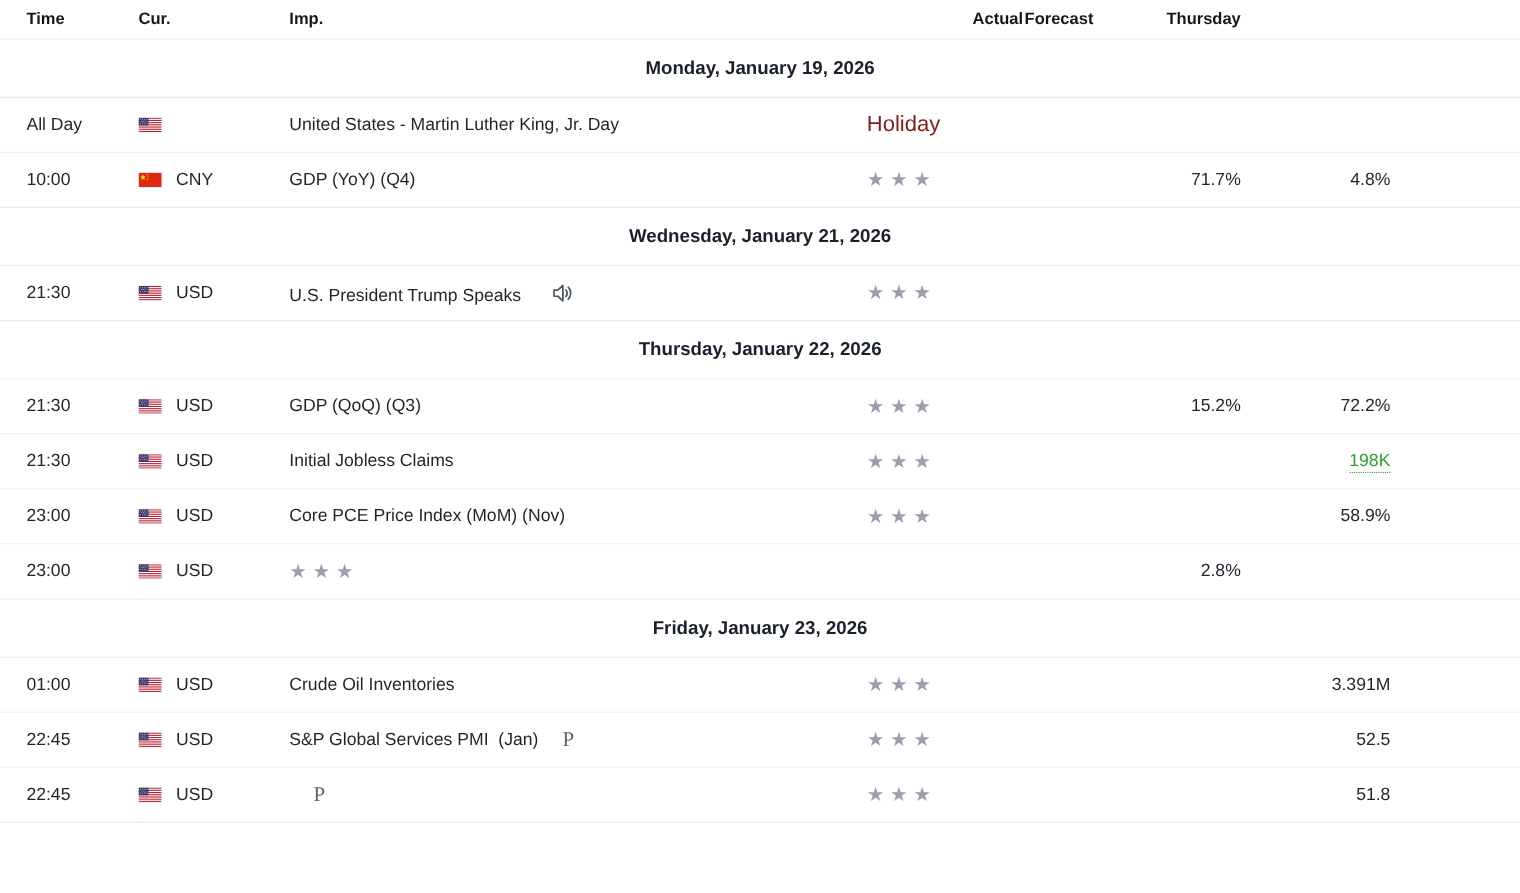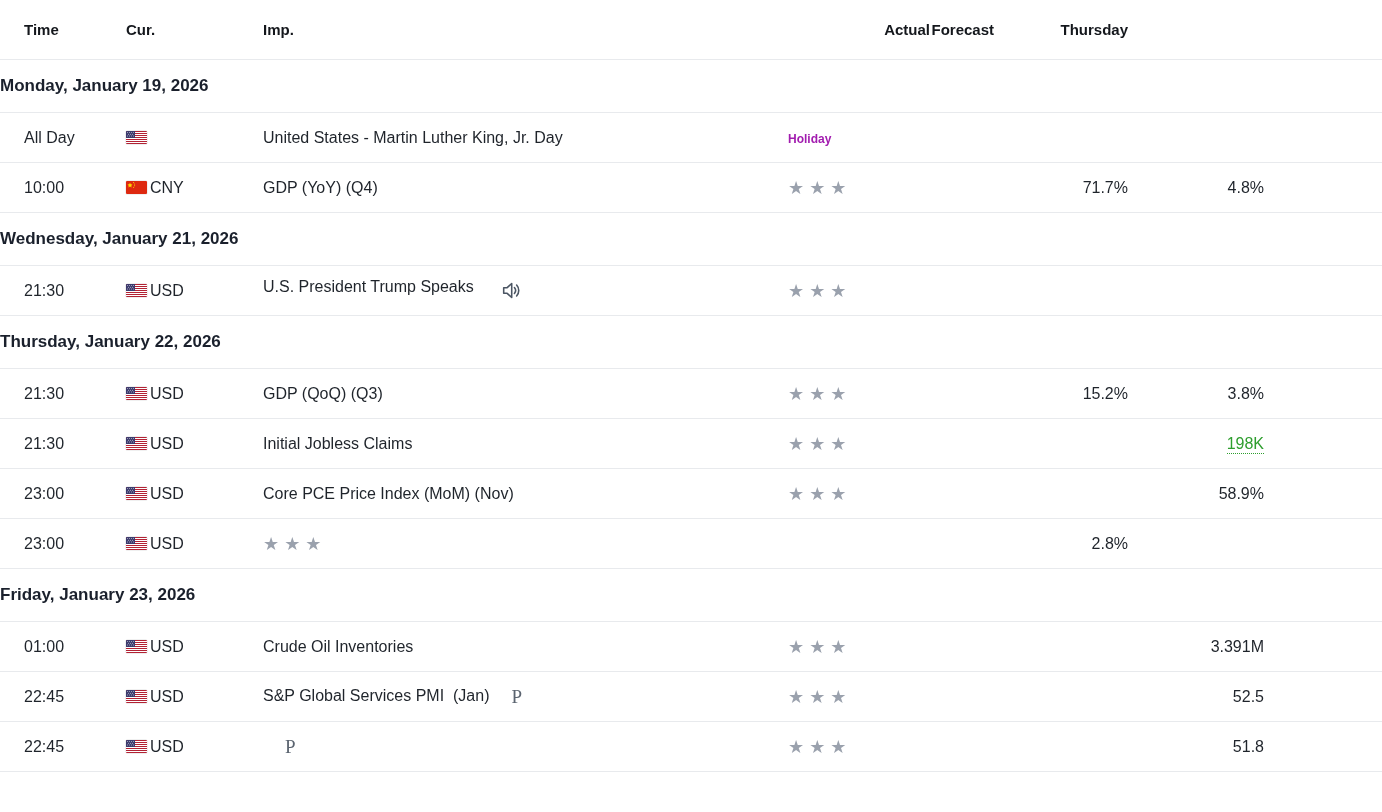--- a/index.html
+++ b/index.html
@@ -11,57 +11,57 @@
   }
   .calendar { width: 1382px; min-height: 812px; background: #fff; }
 
   
   .grid-row {
     display: grid;
     grid-template-columns: 126px 137px 525px 142px 64px 134px 136px 1fr;
     align-items: center;
     border-bottom: 1px solid #e8eaed;
   }
-  .header-row { height: 60px; }
+  .header-row { height: 36px; }
   .event-row  { height: 50px; background: #fff; }
 
   .date-row {
     height: 53px;
     display: flex;
     align-items: center;
-    justify-content: flex-start;
+    justify-content: center;
     border-bottom: 1px solid #e8eaed;
     font-size: 17px;
     font-weight: 700;
     color: #1a202c;
   }
 
   
   .c { font-size: 16px; }
   .c-time  { padding-left: 24px; color: #1f242b; }
-  .c-cur   { display: flex; align-items: center; gap: 3px; }
-  .c-event { display: flex; align-items: flex-start; color: #1f242b; }
+  .c-cur   { display: flex; align-items: center; gap: 13px; }
+  .c-event { display: flex; align-items: flex-end; color: #1f242b; }
   .c-imp   { padding-right: 4px; }
   .c-right { text-align: right; color: #1f242b; }
 
   .hdr { font-weight: 700; font-size: 15px; color: #14171c; }
 
   .cur-code { font-size: 16px; color: #1f242b; }
 
   .flag { display: inline-block; line-height: 0; }
   .flag svg { display: block; border-radius: 1px; box-shadow: 0 0 0 0.5px rgba(0,0,0,0.12); }
 
   .stars {
     color: #9aa1ad;
     font-size: 18px;
     letter-spacing: 5px;
     white-space: nowrap;
     font-family: "DejaVu Sans", sans-serif;
   }
-  .holiday { font-weight: 700; font-size: 12px; color: #a21caf; }
+  .holiday { font-weight: 400; font-size: 20px; color: #7f1d1d; }
 
   .event-name { white-space: pre; }
 
   .evt-icon { margin-left: 25px; display: inline-flex; align-items: center; }
   .p-flag {
     margin-left: 22px;
     font-family: "Liberation Serif", serif;
     font-size: 19px;
     color: #5b6470;
     line-height: 1;
@@ -240,21 +240,21 @@
   </svg>
           </span>
           <span class="cur-code">USD</span>
         </div>
         <div class="c c-event">
           <span class="event-name">GDP (QoQ) (Q3)</span>
         </div>
         <div class="c c-imp"><span class="stars">★★★</span></div>
         <div class="c c-right"></div>
         <div class="c c-right"><span>15.2%</span></div>
-        <div class="c c-right"><span>3.8%</span></div>
+        <div class="c c-right"><span>72.2%</span></div>
         <div></div>
       </div>
       <div class="grid-row event-row">
         <div class="c c-time">21:30</div>
         <div class="c c-cur">
           <span class="flag">
             <svg width="21" height="13" viewBox="0 0 21 13" xmlns="http://www.w3.org/2000/svg">
     <rect width="21" height="13" fill="#ffffff"></rect>
               <rect x="0" y="0" width="21" height="1" fill="#b22234"></rect>
               <rect x="0" y="2" width="21" height="1" fill="#b22234"></rect>

